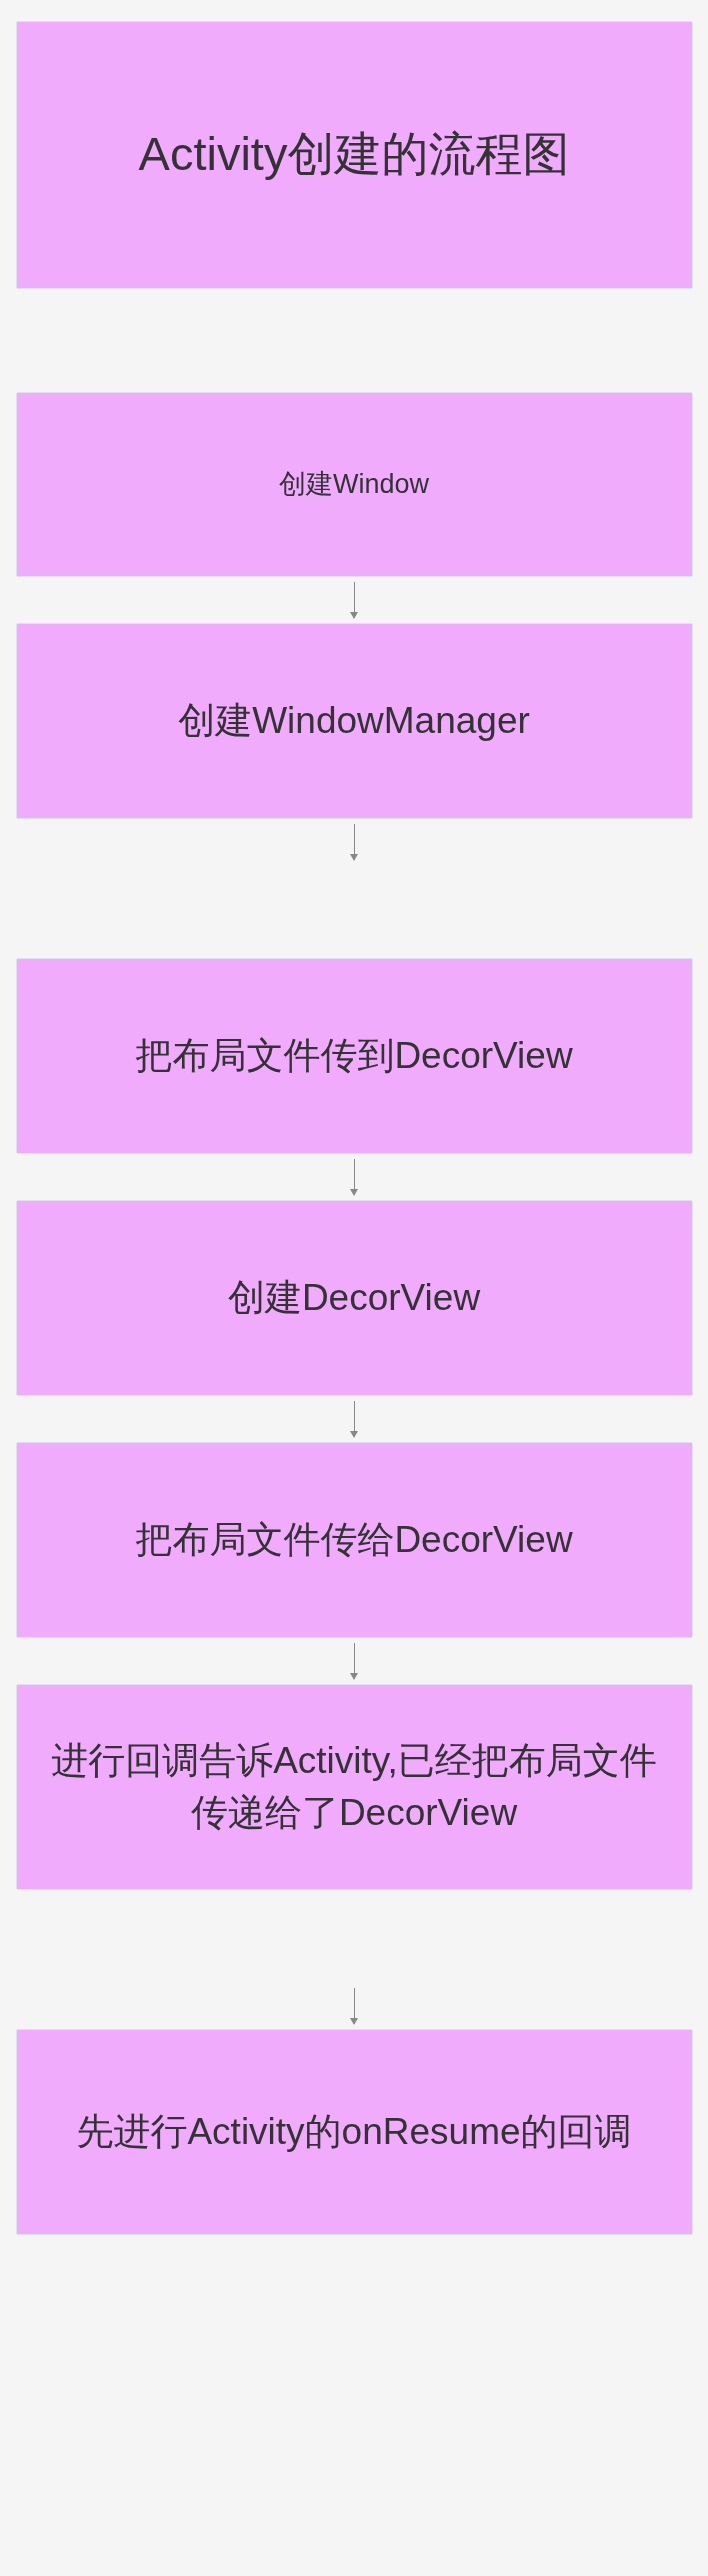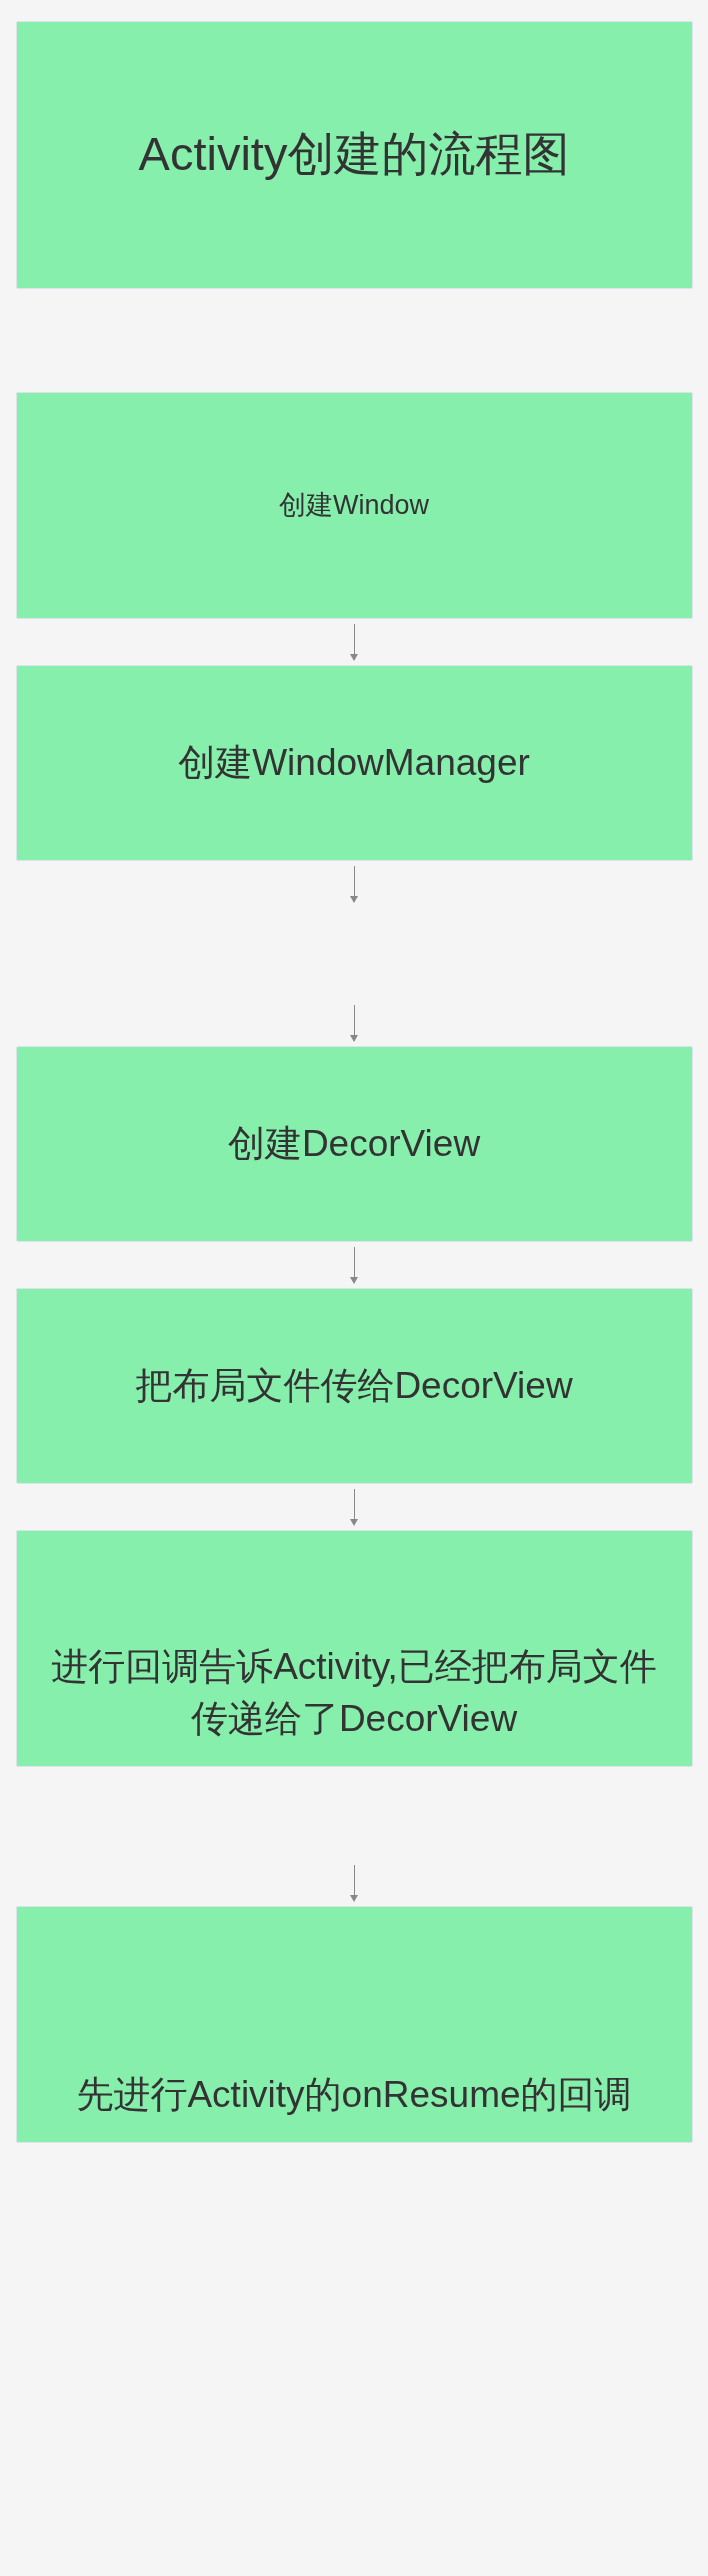--- a/index.html
+++ b/index.html
@@ -11,50 +11,49 @@
       background: #f5f5f5;
       font-family: -apple-system, BlinkMacSystemFont, "Segoe UI", "PingFang SC", "Microsoft YaHei", sans-serif;
       width: 708px;
       position: relative;
     }
     .diagram {
       padding: 20.6px 15.5px;
       width: 100%;
     }
     .box {
-      background: #86efac;
+      background: #f0abfc;
       border: 1px solid #dce3ed;
       border-radius: 2.1px;
       width: 100%;
       display: flex;
       align-items: center;
       justify-content: center;
       text-align: center;
       color: #333333;
       padding: 20.6px 31px;
     }
     .title-box {
       height: 268px;
       font-size: 47px;
       font-weight: 400;
     }
     .sub-box {
-      height: 227px;
+      height: 185px;
       font-size: 27px;
       font-weight: 400;
     }
     .step-box {
       height: 196px;
       font-size: 37px;
       font-weight: 400;
       line-height: 1.4;
     }
     .step-box.tall {
-      height: 237px;
-      align-items: flex-end;
+      height: 206px;
     }
     .gap-large {
       height: 103px;
     }
     .gap-medium {
       height: 93px;
     }
     .connector {
       height: 46px;
       display: flex;
@@ -100,20 +99,23 @@
     </div>
   <div class="box step-box">
     <span>创建WindowManager</span>
   </div>
   <div class="connector">
       <div class="connector-line"></div>
     </div>
 
   <div class="gap-medium"></div>
 
+  <div class="box step-box">
+    <span>把布局文件传到DecorView</span>
+  </div>
   <div class="connector">
       <div class="connector-line"></div>
     </div>
   <div class="box step-box">
     <span>创建DecorView</span>
   </div>
   <div class="connector">
       <div class="connector-line"></div>
     </div>
   <div class="box step-box">

